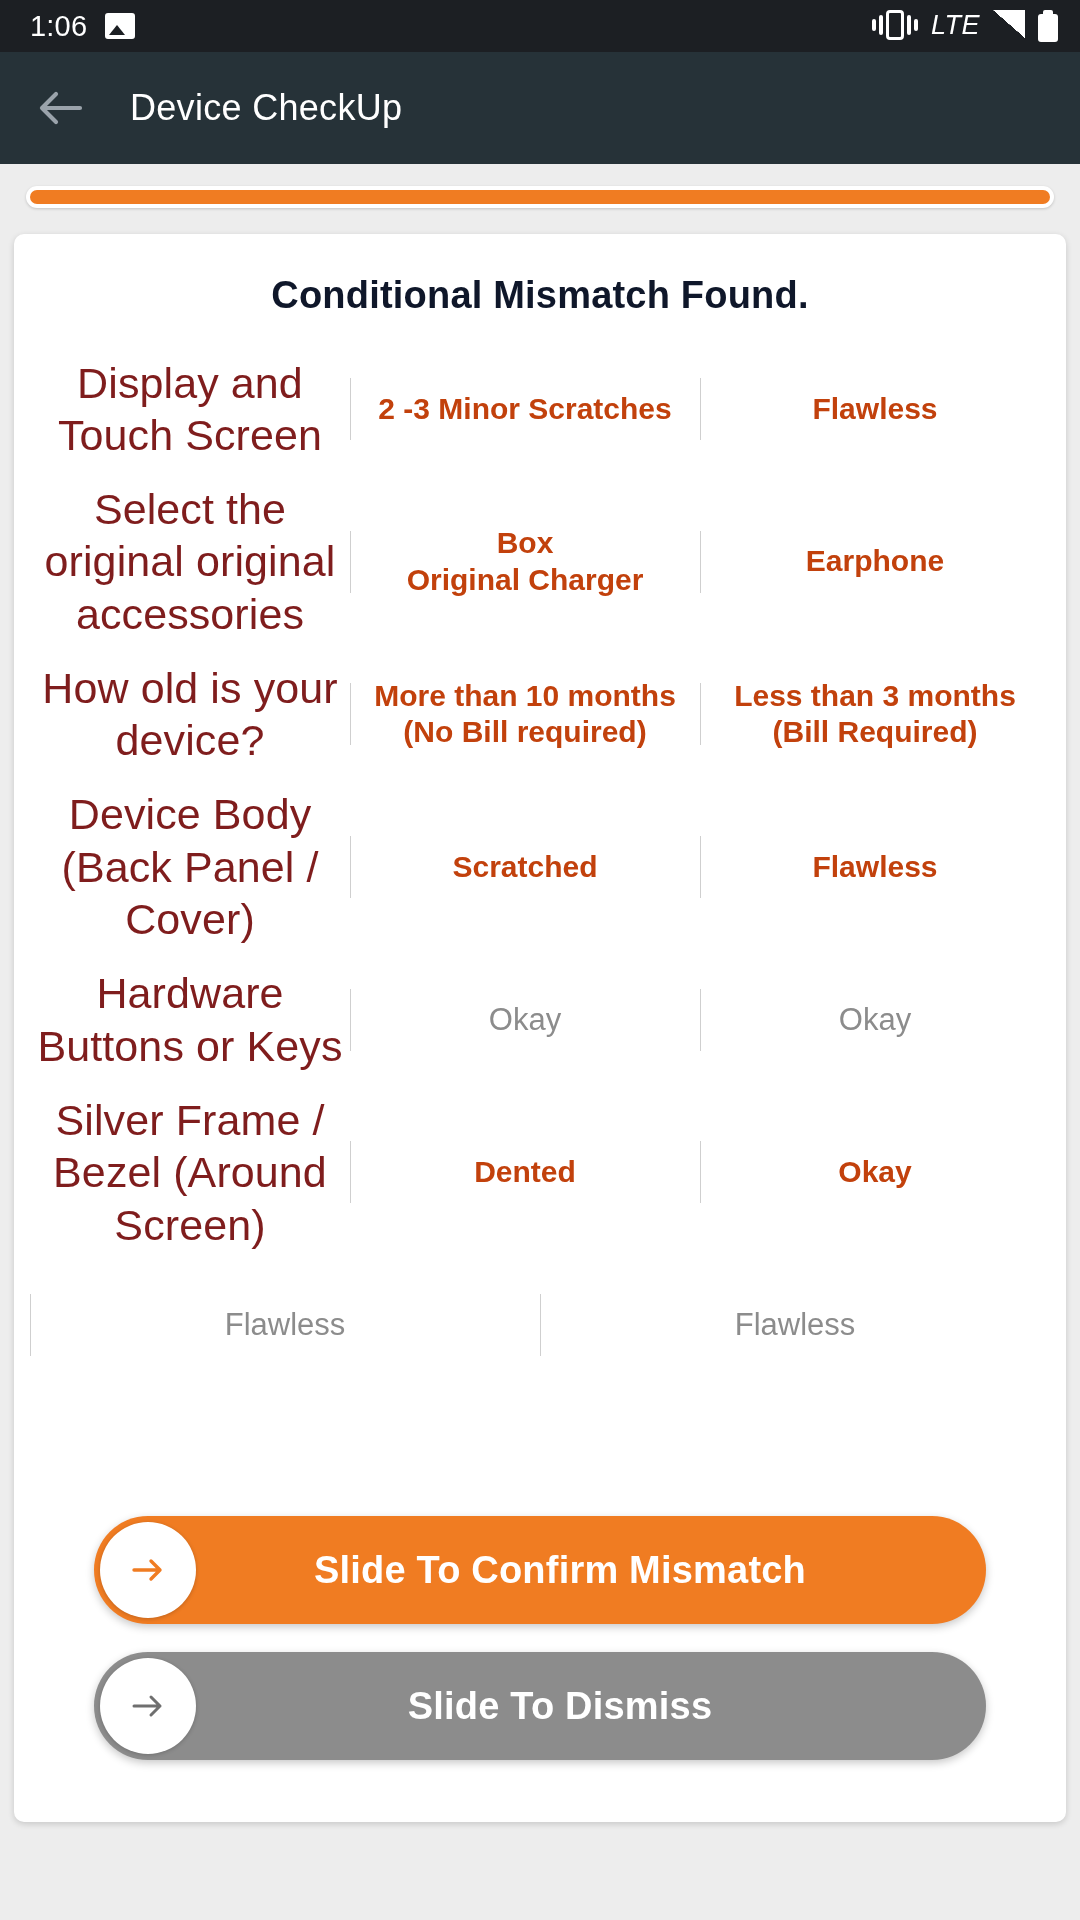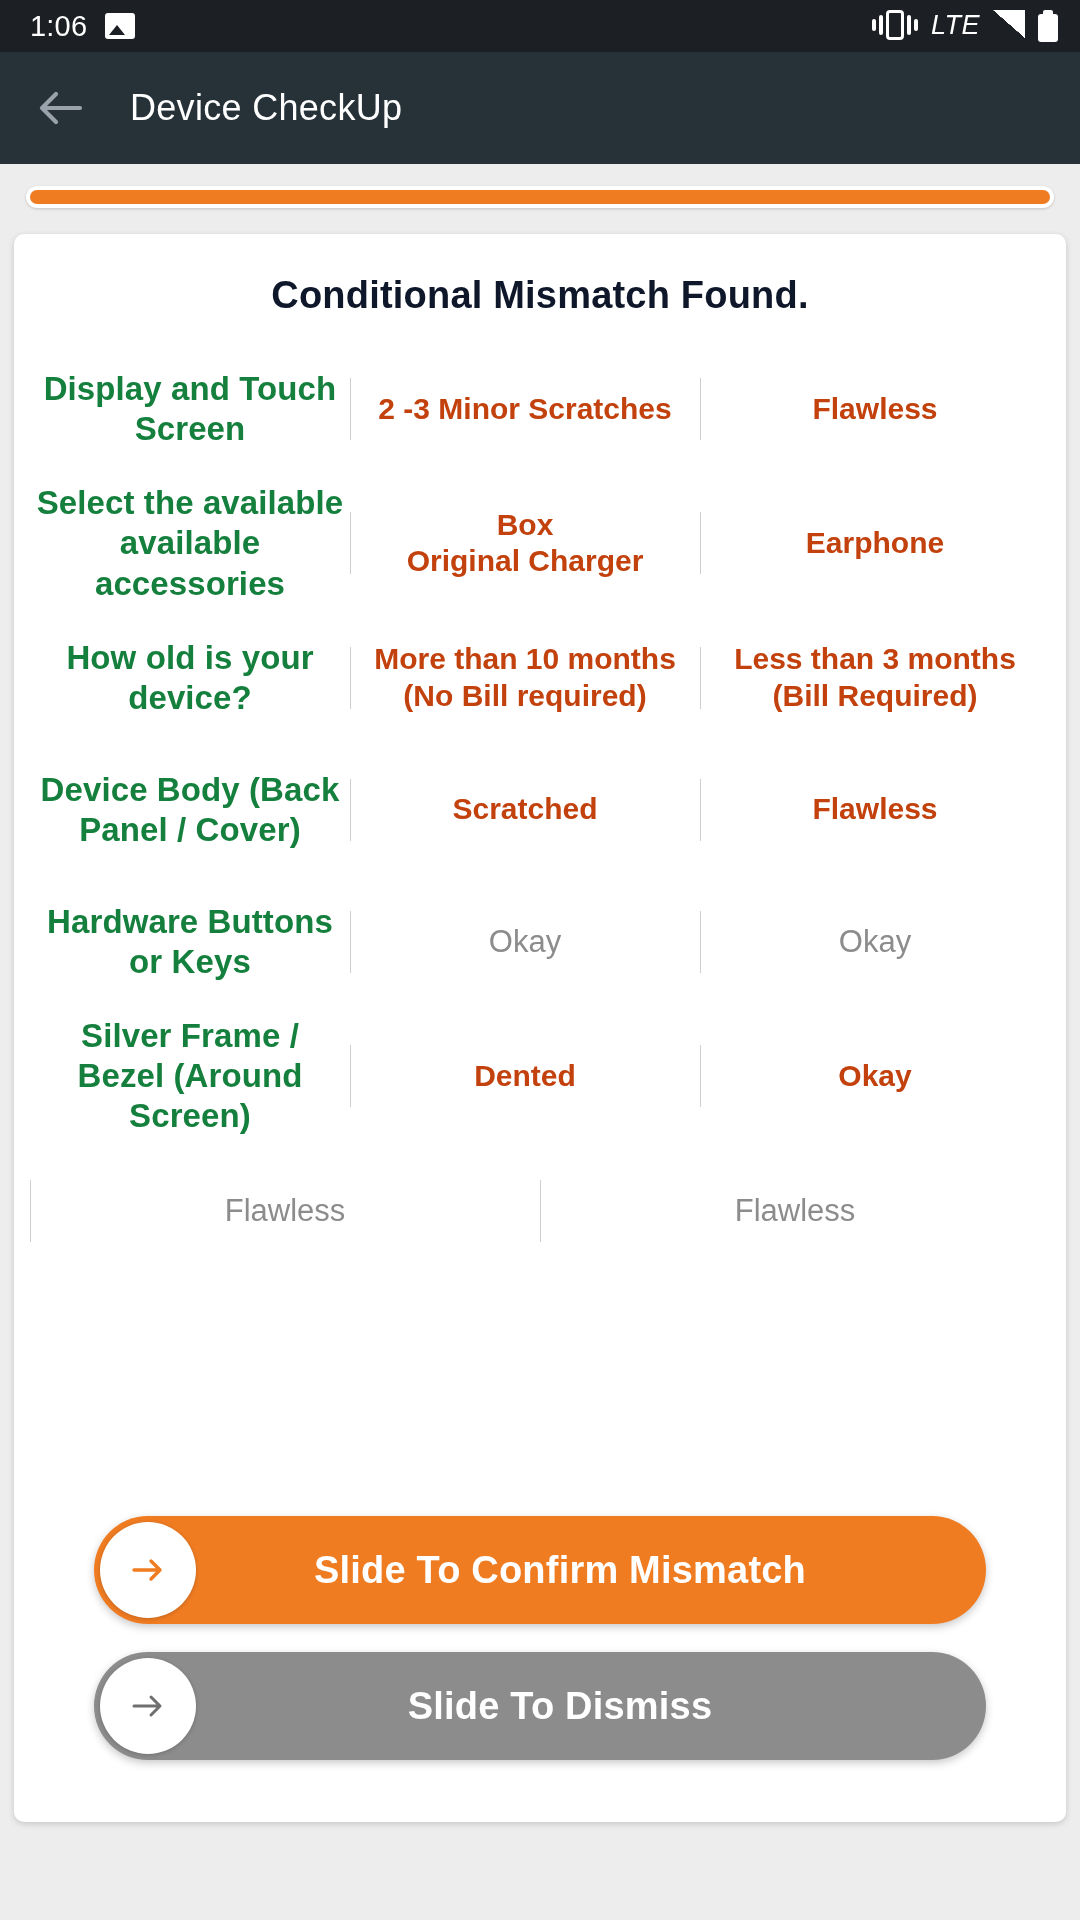--- a/index.html
+++ b/index.html
@@ -84,21 +84,21 @@
     display:flex; align-items:center;
     min-height:132px;
   }
   .tcell{
     display:flex; align-items:center; justify-content:center;
     text-align:center; padding:8px 6px;
     line-height:1.22;
   }
   .c-label{
     width:320px; flex:none;
-    color:#15803d; font-size:33px; font-weight:700; letter-spacing:.1px;
+    color:#7f1d1d; font-size:43px; font-weight:400; letter-spacing:.1px;
   }
   .c-val{
     flex:1 1 0; font-size:30px; font-weight:700;
     position:relative;
   }
   .c-val::before{
     content:""; position:absolute; left:0; top:50%; transform:translateY(-50%);
     width:1px; height:62px; background:#cfcfcf;
   }
   .val-diff{ color:#c2410c; }
@@ -175,21 +175,21 @@
 
     <div class="table">
 
       <div class="trow">
         <div class="tcell c-label">Display and Touch Screen</div>
         <div class="tcell c-val val-diff">2 -3 Minor Scratches</div>
         <div class="tcell c-val val-diff">Flawless</div>
       </div>
 
       <div class="trow">
-        <div class="tcell c-label">Select the available available accessories</div>
+        <div class="tcell c-label">Select the original original accessories</div>
         <div class="tcell c-val val-diff" style="white-space:pre-line">Box
 Original Charger</div>
         <div class="tcell c-val val-diff">Earphone</div>
       </div>
 
       <div class="trow">
         <div class="tcell c-label">How old is your device?</div>
         <div class="tcell c-val val-diff">More than 10 months (No Bill required)</div>
         <div class="tcell c-val val-diff">Less than 3 months (Bill Required)</div>
       </div>

